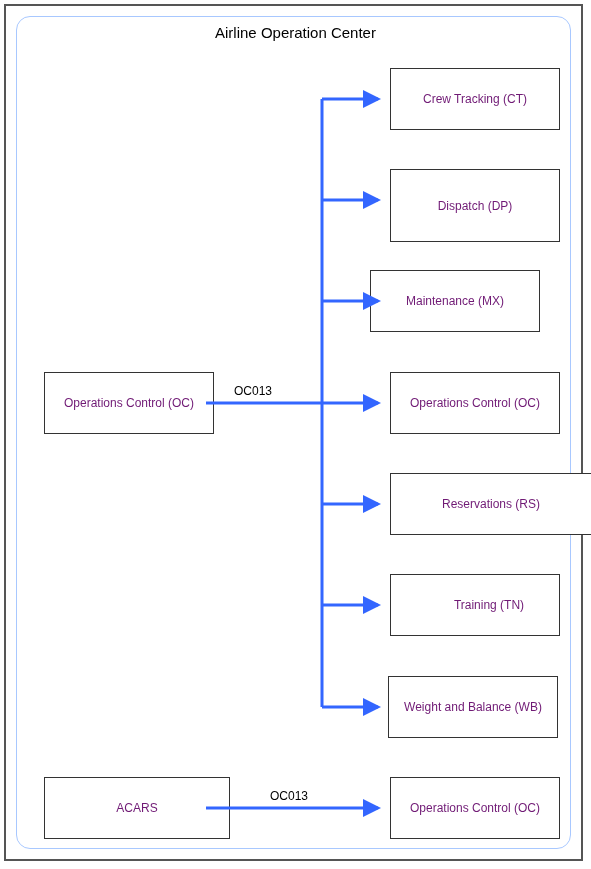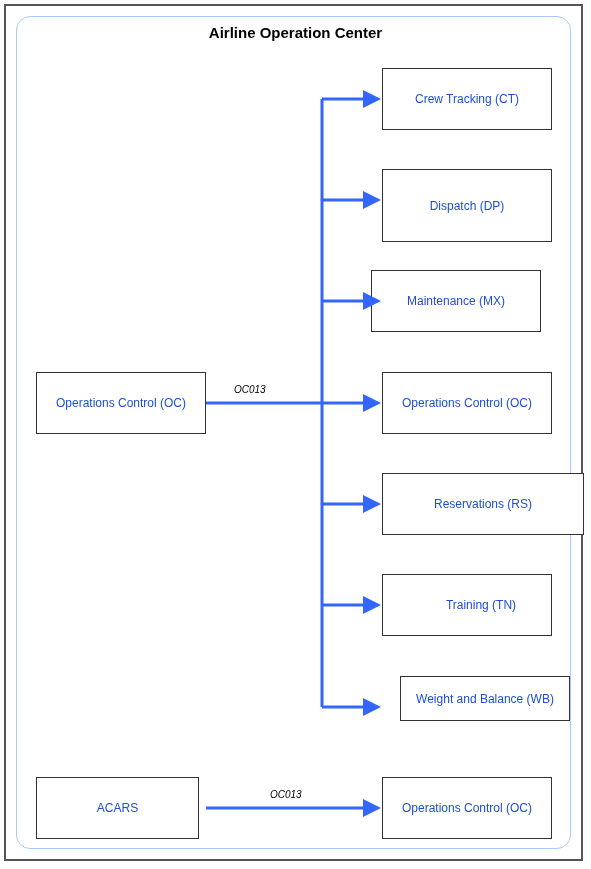--- a/index.html
+++ b/index.html
@@ -29,40 +29,40 @@
     border-radius: 14px;
     box-sizing: border-box;
   }
   .title {
     position: absolute;
     top: 24px;
     left: 0;
     width: 591px;
     text-align: center;
     font-size: 15px;
-    font-weight: bold;
+    font-weight: normal;
     color: #000000;
   }
   .node {
     position: absolute;
     border: 1px solid #333333;
     background: #ffffff;
     box-sizing: border-box;
     display: flex;
     align-items: center;
     justify-content: center;
     font-size: 12px;
-    color: #1d4ed8;
+    color: #701a75;
     text-align: center;
     padding: 2px;
+    margin-left: 8px;
   }
   .edge-label {
     position: absolute;
-    font-size: 10px;
-    font-style: italic;
+    font-size: 12px;
     color: #000000;
     text-align: center;
   }
   svg.arrows {
     position: absolute;
     left: 0;
     top: 0;
     width: 591px;
     height: 869px;
     pointer-events: none;
@@ -79,37 +79,37 @@
 <div class="node" style="left:36px; top:372px; width:170px; height:62px;">
   <span>Operations Control (OC)</span>
 </div>
 
 <div class="node" style="left:382px; top:68px; width:170px; height:62px;">
   <span>Crew Tracking (CT)</span>
 </div>
 <div class="node" style="left:382px; top:169px; width:170px; height:73px;">
   <span>Dispatch (DP)</span>
 </div>
-<div class="node" style="left:371px; top:270px; width:170px; height:62px;justify-content:center;">
+<div class="node" style="left:362px; top:270px; width:170px; height:62px;justify-content:center;">
   <span>Maintenance (MX)</span>
 </div>
 <div class="node" style="left:382px; top:372px; width:170px; height:62px;">
   <span>Operations Control (OC)</span>
 </div>
 <div class="node" style="left:382px; top:473px; width:202px; height:62px;">
   <span>Reservations (RS)</span>
 </div>
 <div class="node" style="left:382px; top:574px; width:170px; height:62px;padding-left:30px;">
   <span>Training (TN)</span>
 </div>
-<div class="node" style="left:400px; top:676px; width:170px; height:45px;">
+<div class="node" style="left:380px; top:676px; width:170px; height:62px;">
   <span>Weight and Balance (WB)</span>
 </div>
 
-<div class="node" style="left:36px; top:777px; width:163px; height:62px;">
+<div class="node" style="left:36px; top:777px; width:186px; height:62px;">
   <span>ACARS</span>
 </div>
 <div class="node" style="left:382px; top:777px; width:170px; height:62px;">
   <span>Operations Control (OC)</span>
 </div>
 
 <div class="edge-label" style="left:234px; top:384px;">OC013</div>
 <div class="edge-label" style="left:270px; top:789px;">OC013</div>
 
 <svg class="arrows" viewBox="0 0 591 869">

